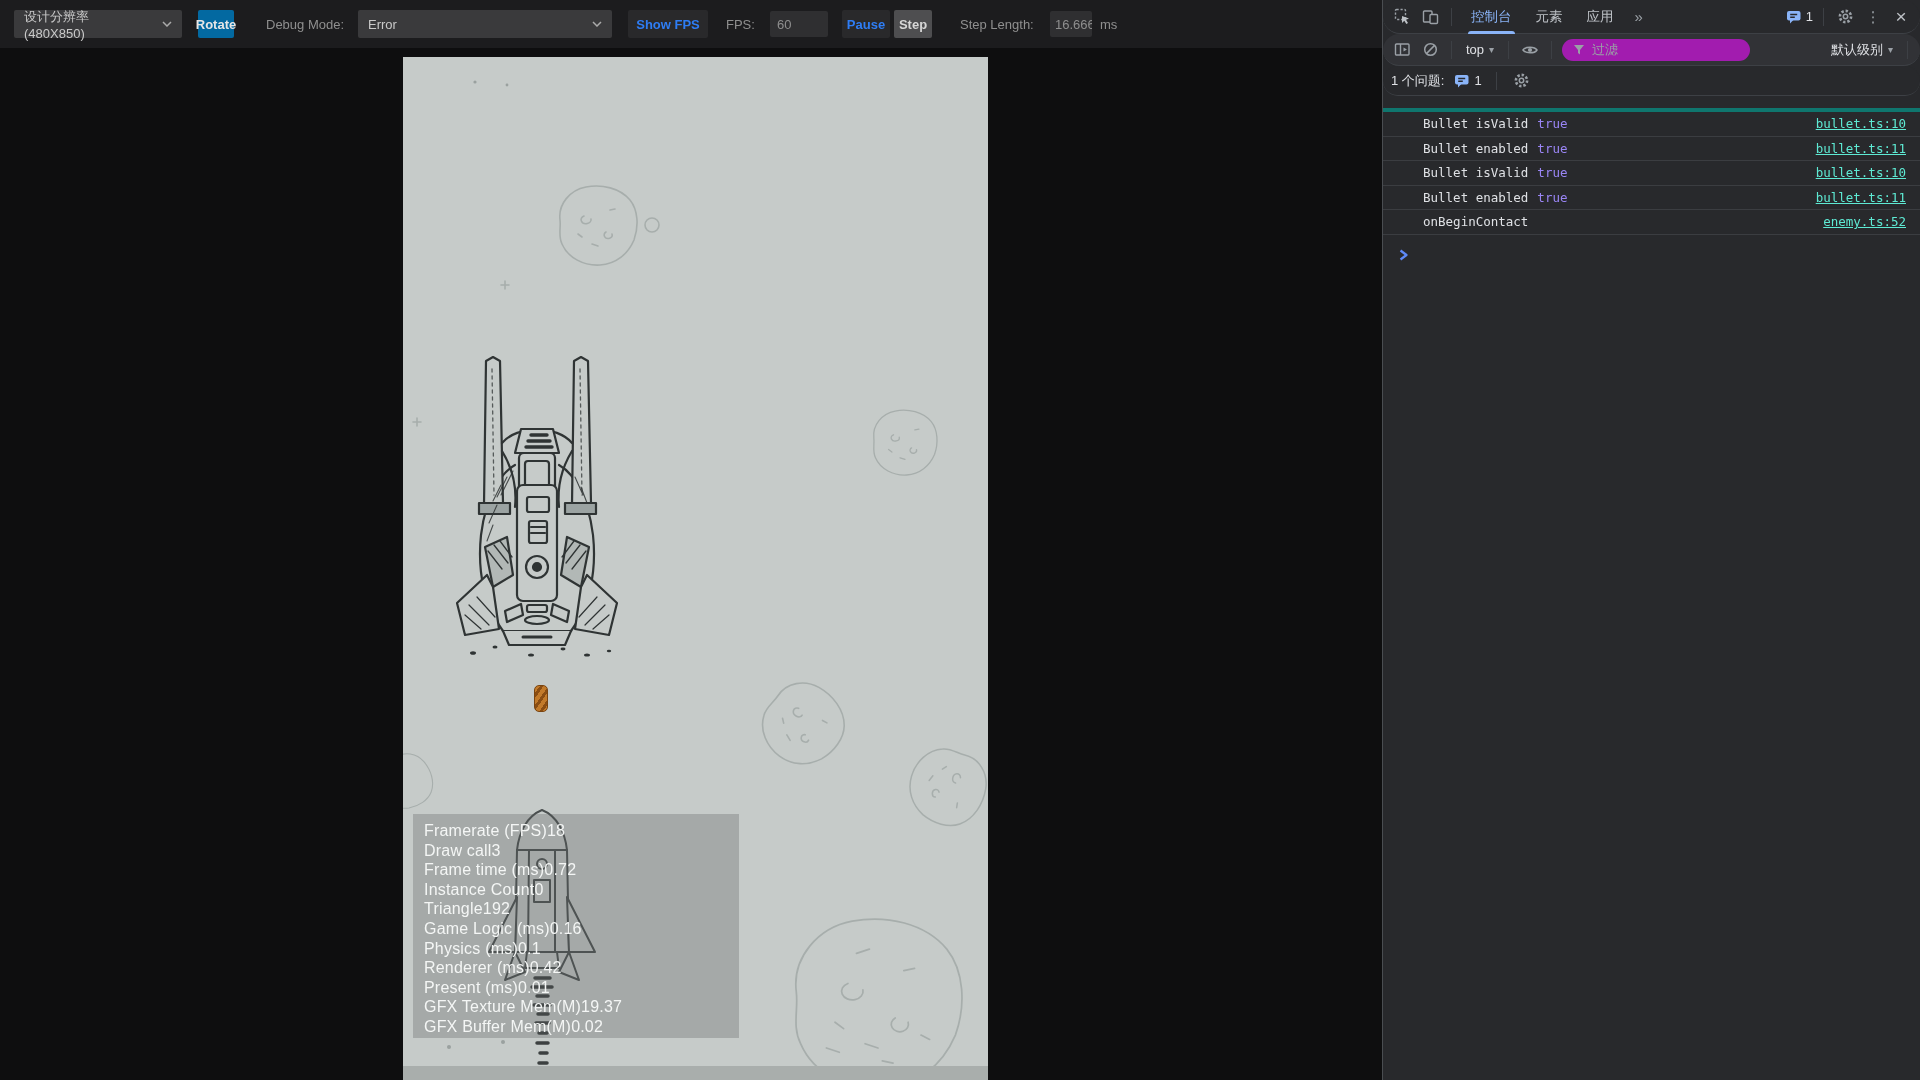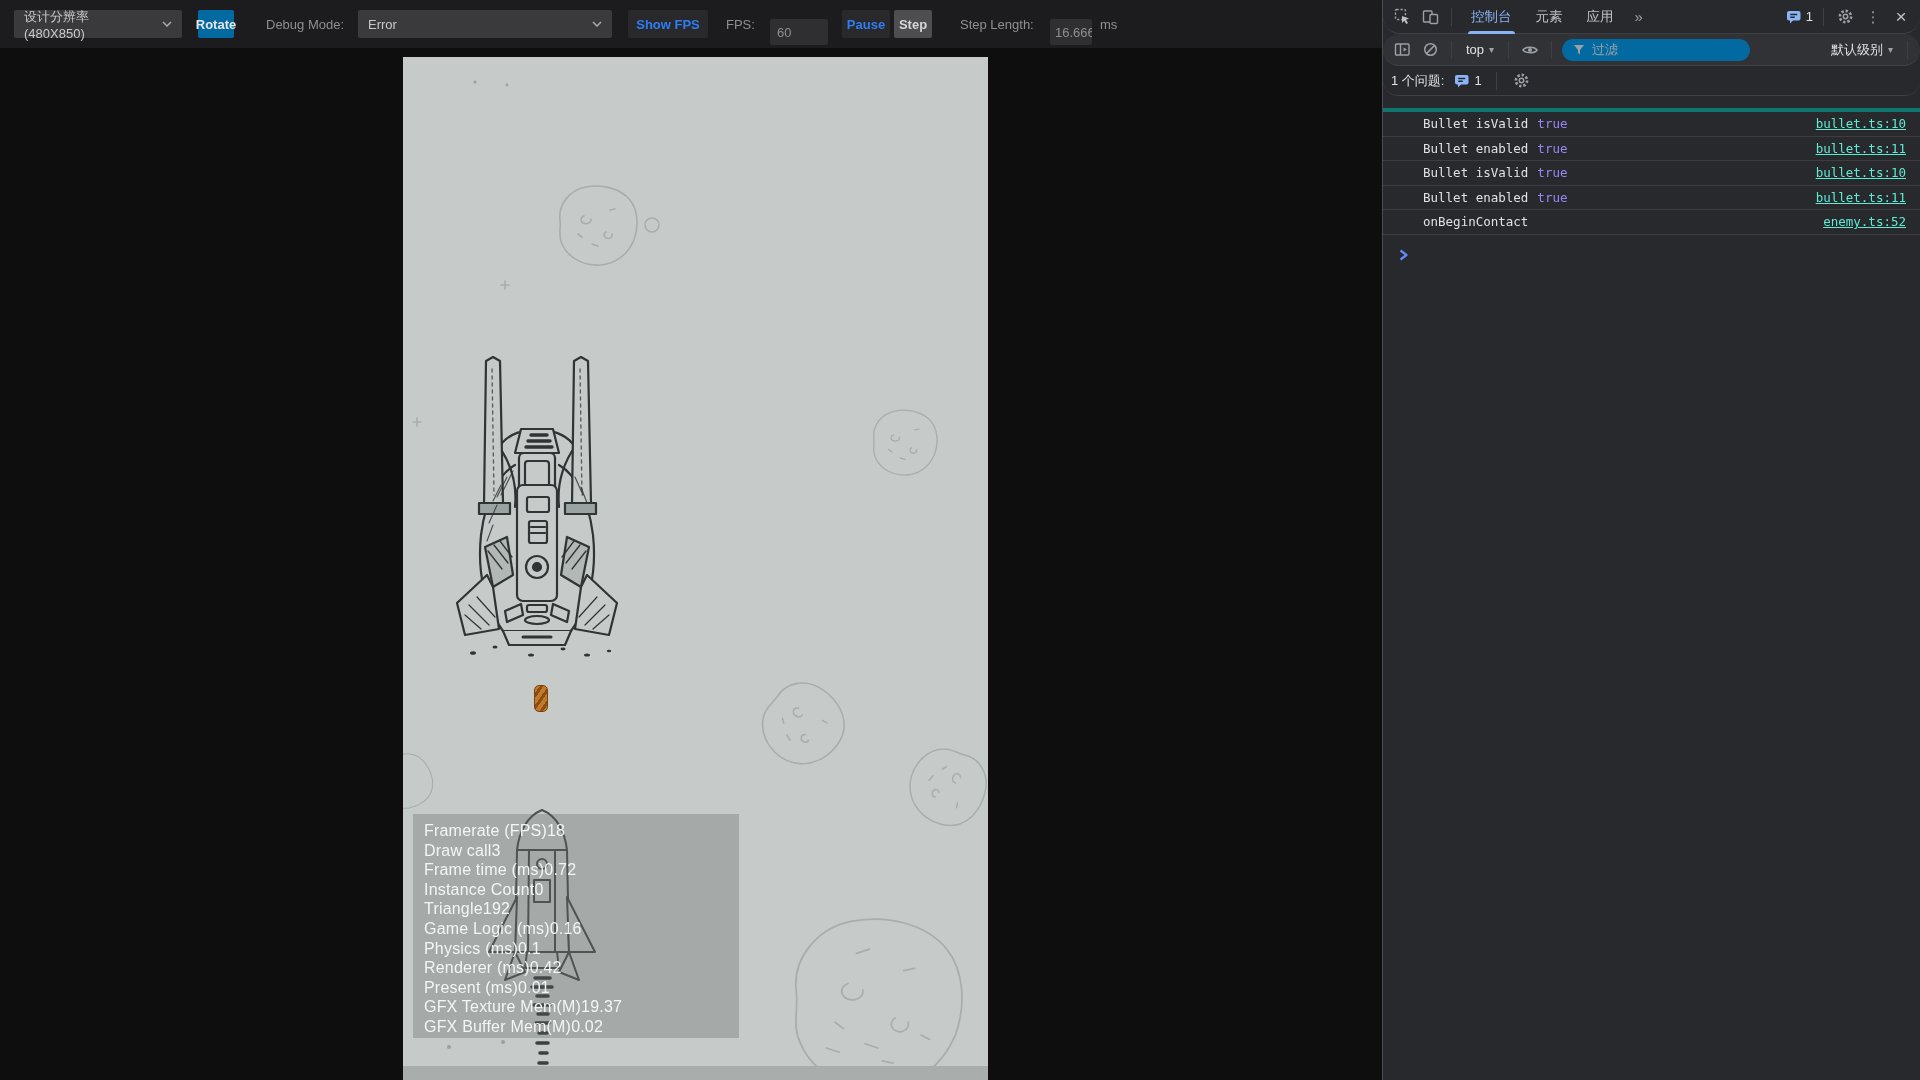--- a/index.html
+++ b/index.html
@@ -11,21 +11,21 @@
   #preview-toolbar { position:absolute; left:0; top:0; width:1382px; height:48px;
                      background:#1c1c1e; }
   .tb-item { position:absolute; top:10px; height:28px; display:flex; align-items:center;
              font-size:13px; }
   .tb-select { background:#3a3a3c; color:#c9c9c9; border-radius:2px; padding:0 10px;
                justify-content:space-between; }
   .tb-btn { border-radius:2px; justify-content:center; font-weight:bold; }
   .tb-label { color:#8f8f8f; }
   .tb-input { position:absolute; top:11px; height:26px; background:#2f2f31; border:none;
               color:#8f8f8f; font-size:13px; padding:0 0 0 7px; border-radius:2px;
-              font-family:"Liberation Sans", sans-serif; overflow:hidden; white-space:nowrap;margin-top:8px; }
+              font-family:"Liberation Sans", sans-serif; overflow:hidden; white-space:nowrap; }
   .chev { flex:none; margin-left:8px; }
 
   
   #game-scene { position:absolute; left:403px; top:57px; width:585px; height:1023px;
                 background:#c6cbc9; overflow:hidden; }
   #scene-sketch { position:absolute; left:0; top:0; }
   #player-ship { position:absolute; left:32px; top:278px; }
   #enemy-shuttle { position:absolute; left:72px; top:745px; }
   #bullet { position:absolute; left:131px; top:628px; width:14px; height:27px;
             border-radius:5px; border:1px solid #7a440f;
@@ -52,21 +52,21 @@
          font-size:13.5px; color:#bdc1c6; flex:none; }
   .tab.active { color:#8ab4f8; }
   .tab.active::after { content:""; position:absolute; left:6px; right:6px; bottom:0;
                        height:3px; border-radius:3px 3px 0 0; background:#8ab4f8; }
   .more-tabs { color:#9aa0a6; font-size:15px; padding:0 6px; }
   .bubble-count { display:flex; align-items:center; gap:4px; font-size:13px; color:#dfe1e5; }
   .txt-glyph { color:#9aa0a6; }
   .dd { display:flex; align-items:center; gap:5px; font-size:13px; color:#dfe1e5;
         padding:0 4px; flex:none; }
   .dd .caret { font-size:10px; color:#9aa0a6; }
-  #filter-pill { display:flex; align-items:center; gap:6px; background:#0369a1;
+  #filter-pill { display:flex; align-items:center; gap:6px; background:#a21caf;
                  border-radius:12px; height:22px; width:188px; padding:0 10px; flex:none; }
   #filter-input { background:transparent; border:none; outline:none; color:#dfe1e5;
                   font-size:13px; width:130px; font-family:"Liberation Sans",sans-serif; }
   #filter-input::placeholder { color:#9aa0a6; }
 
   #console-msgs { margin-top:12px; border-top:4px solid #0f766e; }
   .msg-row { display:flex; align-items:center; height:24.5px; border-bottom:1px solid #3b3d41;
              padding:0 14px 0 40px; font-family:"DejaVu Sans Mono", monospace; font-size:12.5px; }
   .msg-text { color:#dfe1e5; white-space:pre; }
   .msg-val { color:#9a85f5; margin-left:9px; }

